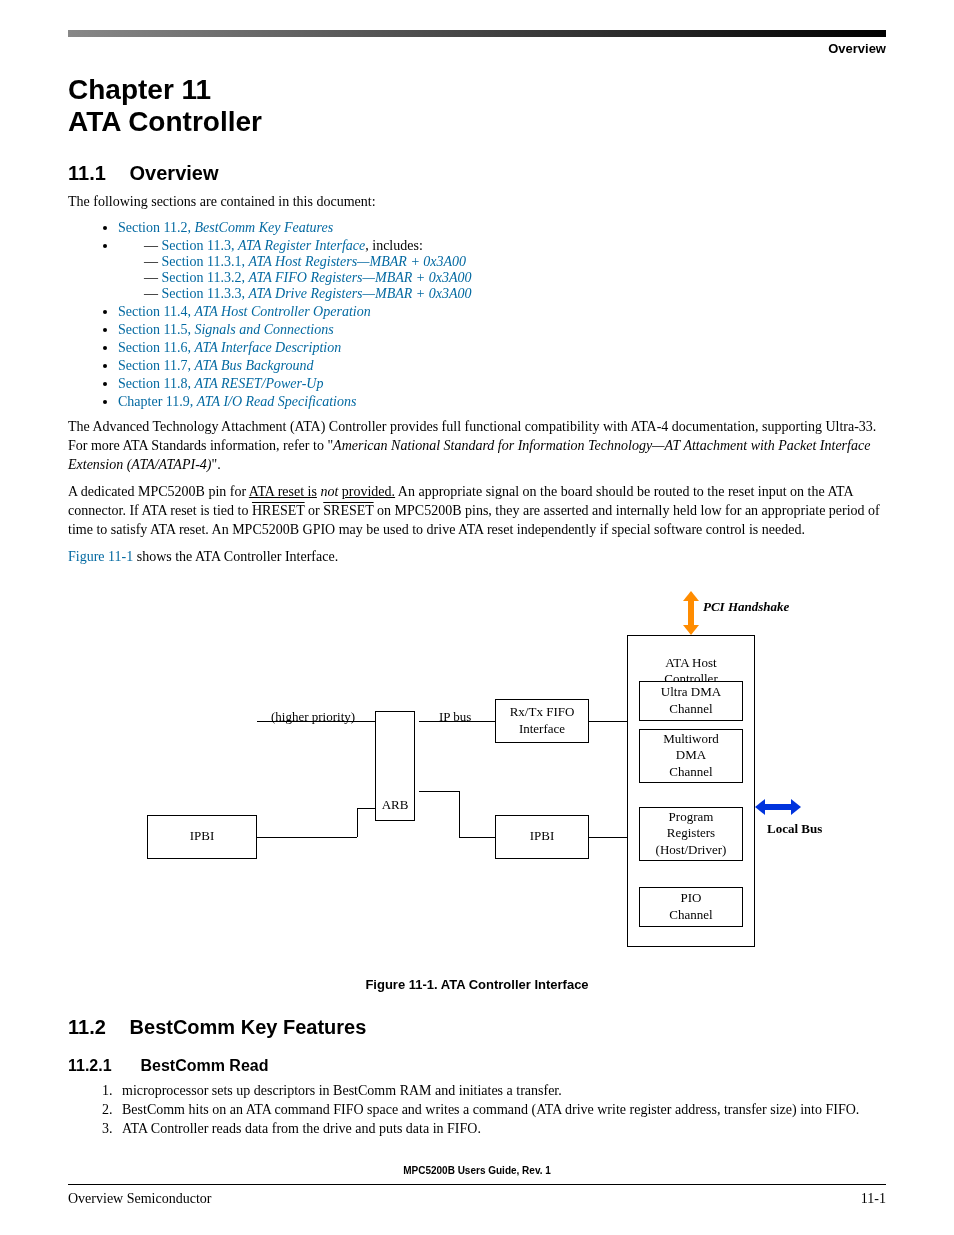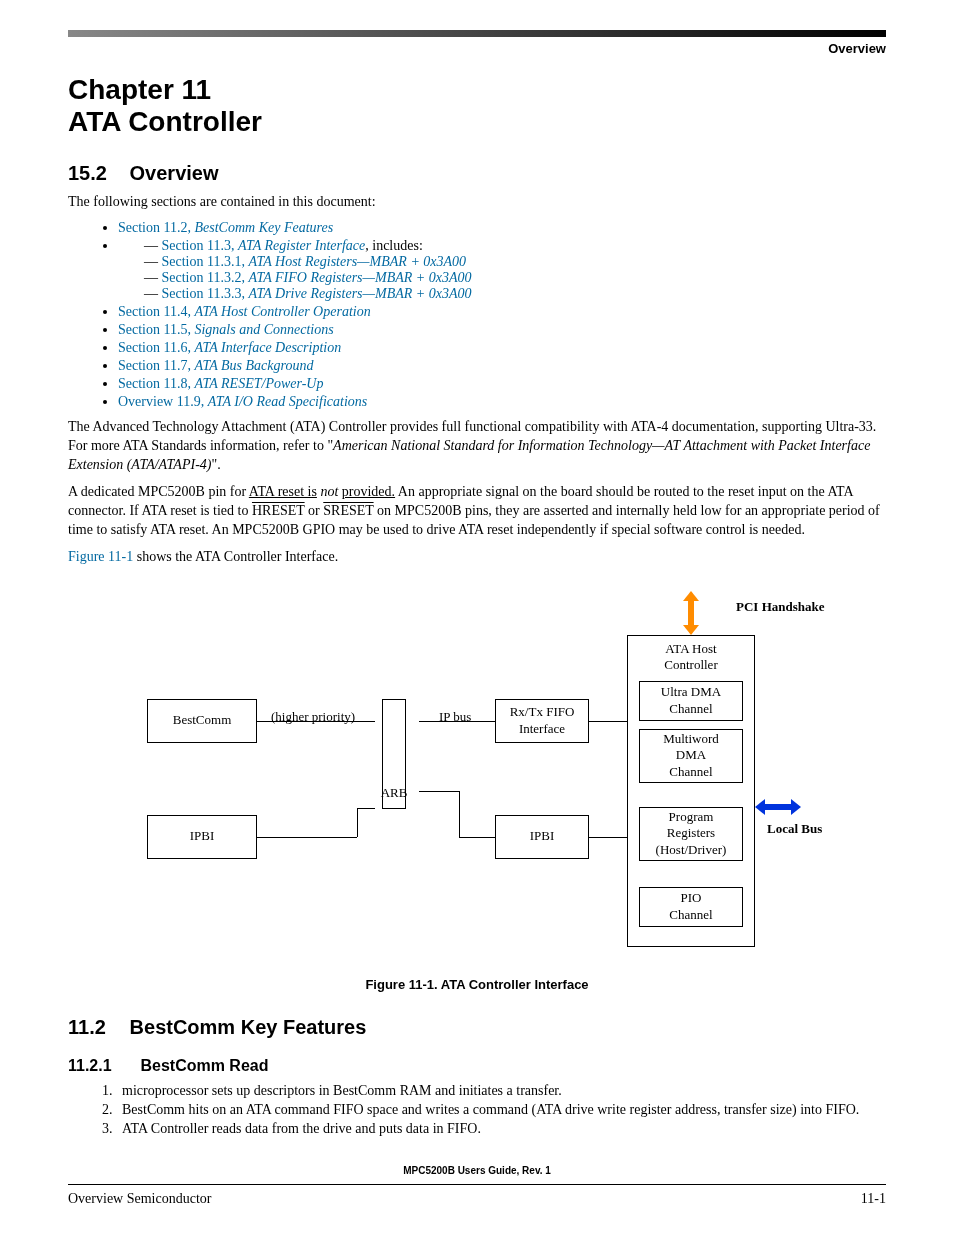--- a/index.html
+++ b/index.html
@@ -152,42 +152,42 @@
 
 <div class="top-rule"></div>
 <div class="corner-label">Overview</div>
 
 <h1 class="chapter">
   <span>Chapter 11</span><br>
   <span>ATA Controller</span>
 </h1>
 
 <h2 class="section">
-  <span class="secnum">15.2</span>
+  <span class="secnum">11.1</span>
   <span>Overview</span>
 </h2>
 
 <p>The following sections are contained in this document:</p>
 
 <ul class="outer">
   <li><a class="xref"><span>Section 11.2, </span><span class="ital">BestComm Key Features</span></a></li>
   <li>
     <ul class="inner">
       <li><a class="xref"><span>Section 11.3, </span><span class="ital">ATA Register Interface</span></a><span>, includes:</span></li>
       <li><a class="xref"><span>Section 11.3.1, </span><span class="ital">ATA Host Registers—MBAR + 0x3A00</span></a></li>
       <li><a class="xref"><span>Section 11.3.2, </span><span class="ital">ATA FIFO Registers—MBAR + 0x3A00</span></a></li>
       <li><a class="xref"><span>Section 11.3.3, </span><span class="ital">ATA Drive Registers—MBAR + 0x3A00</span></a></li>
     </ul>
   </li>
   <li><a class="xref"><span>Section 11.4, </span><span class="ital">ATA Host Controller Operation</span></a></li>
   <li><a class="xref"><span>Section 11.5, </span><span class="ital">Signals and Connections</span></a></li>
   <li><a class="xref"><span>Section 11.6, </span><span class="ital">ATA Interface Description</span></a></li>
   <li><a class="xref"><span>Section 11.7, </span><span class="ital">ATA Bus Background</span></a></li>
   <li><a class="xref"><span>Section 11.8, </span><span class="ital">ATA RESET/Power-Up</span></a></li>
-  <li><a class="xref"><span>Overview 11.9, </span><span class="ital">ATA I/O Read Specifications</span></a></li>
+  <li><a class="xref"><span>Chapter 11.9, </span><span class="ital">ATA I/O Read Specifications</span></a></li>
 </ul>
 
 <p>
   <span>The Advanced Technology Attachment (ATA) Controller provides full functional compatibility with ATA-4 documentation, supporting Ultra-33. For more ATA Standards information, refer to "</span><span class="ital">American National Standard for Information Technology—AT Attachment with Packet Interface Extension (ATA/ATAPI-4)</span><span>".</span>
 </p>
 
 <p>
   <span>A dedicated MPC5200B pin for </span><span class="under">ATA reset is</span><span class="ital"> not </span><span class="under">provided.</span><span> An appropriate signal on the board should be routed to the reset input on the ATA connector. If ATA reset is tied to </span><span class="over">HRESET</span><span> or </span><span class="over">SRESET</span><span> on MPC5200B pins, they are asserted and internally held low for an appropriate period of time to satisfy ATA reset. An MPC5200B GPIO may be used to drive ATA reset independently if special software control is needed.</span>
 </p>
 
@@ -195,24 +195,24 @@
   <a class="xref">Figure 11-1</a><span> shows the ATA Controller Interface.</span>
 </p>
 
 <div class="diagram-wrap">
 
   <div class="arrow-orange" style="left:598px; top:0px; height:44px;">
     <div class="head-up" style="top:0;"></div>
     <div class="shaft" style="top:8px; height:28px;"></div>
     <div class="head-down" style="top:34px;"></div>
   </div>
-  <div class="dlabel bold" style="left:649px; top:8px;">PCI Handshake</div>
+  <div class="dlabel bold" style="left:616px; top:8px;font-style:italic;">PCI Handshake</div>
 
   <div class="dbox" style="left:540px; top:44px; width:128px; height:312px; padding:0;"></div>
-  <div class="dlabel" style="left:540px; top:50px; width:128px; white-space:pre-line;">ATA Host
+  <div class="dlabel" style="left:540px; top:64px; width:128px; white-space:pre-line;">ATA Host
 Controller</div>
   <div class="dbox" style="left:552px; top:90px; width:104px; height:40px; white-space:pre-line;">Ultra DMA
 Channel</div>
   <div class="dbox" style="left:552px; top:138px; width:104px; height:54px; white-space:pre-line;">Multiword
 DMA
 Channel</div>
   <div class="dbox" style="left:552px; top:216px; width:104px; height:54px; white-space:pre-line;">Program
 Registers
 (Host/Driver)</div>
   <div class="dbox" style="left:552px; top:296px; width:104px; height:40px; white-space:pre-line;">PIO
@@ -224,23 +224,22 @@
     <div class="head-right" style="left:36px;"></div>
   </div>
   <div class="dlabel bold" style="left:680px; top:230px;">Local Bus</div>
 
   <div class="dbox" style="left:408px; top:108px; width:94px; height:44px; white-space:pre-line;">Rx/Tx FIFO
 Interface</div>
   <div class="dbox" style="left:408px; top:224px; width:94px; height:44px;">IPBI</div>
 
   <div class="dlabel" style="left:352px; top:118px;">IP bus</div>
 
-  <div class="dbox" style="left:288px; top:108px; width:24px; height:110px; align-items:flex-end; padding-bottom:6px;margin-left:7px;">ARB</div>
-
-  <div class="dbox" style="left:60px; top:108px; width:110px; height:44px;">BestComm</div>
+  <div class="dbox" style="left:288px; top:120px; width:40px; height:110px; align-items:flex-end; padding-bottom:6px;">ARB</div>
+
   <div class="dbox" style="left:60px; top:224px; width:110px; height:44px;">IPBI</div>
   <div class="dlabel" style="left:184px; top:118px;">(higher priority)</div>
 
   <div class="hline" style="left:170px; top:130px; width:118px;"></div>
   <div class="hline" style="left:170px; top:246px; width:100px;"></div>
   <div class="vline" style="left:270px; top:218px; height:28px;"></div>
   <div class="hline" style="left:270px; top:217px; width:18px;"></div>
 
   <div class="hline" style="left:332px; top:130px; width:76px;"></div>
   <div class="hline" style="left:332px; top:200px; width:40px;"></div>

